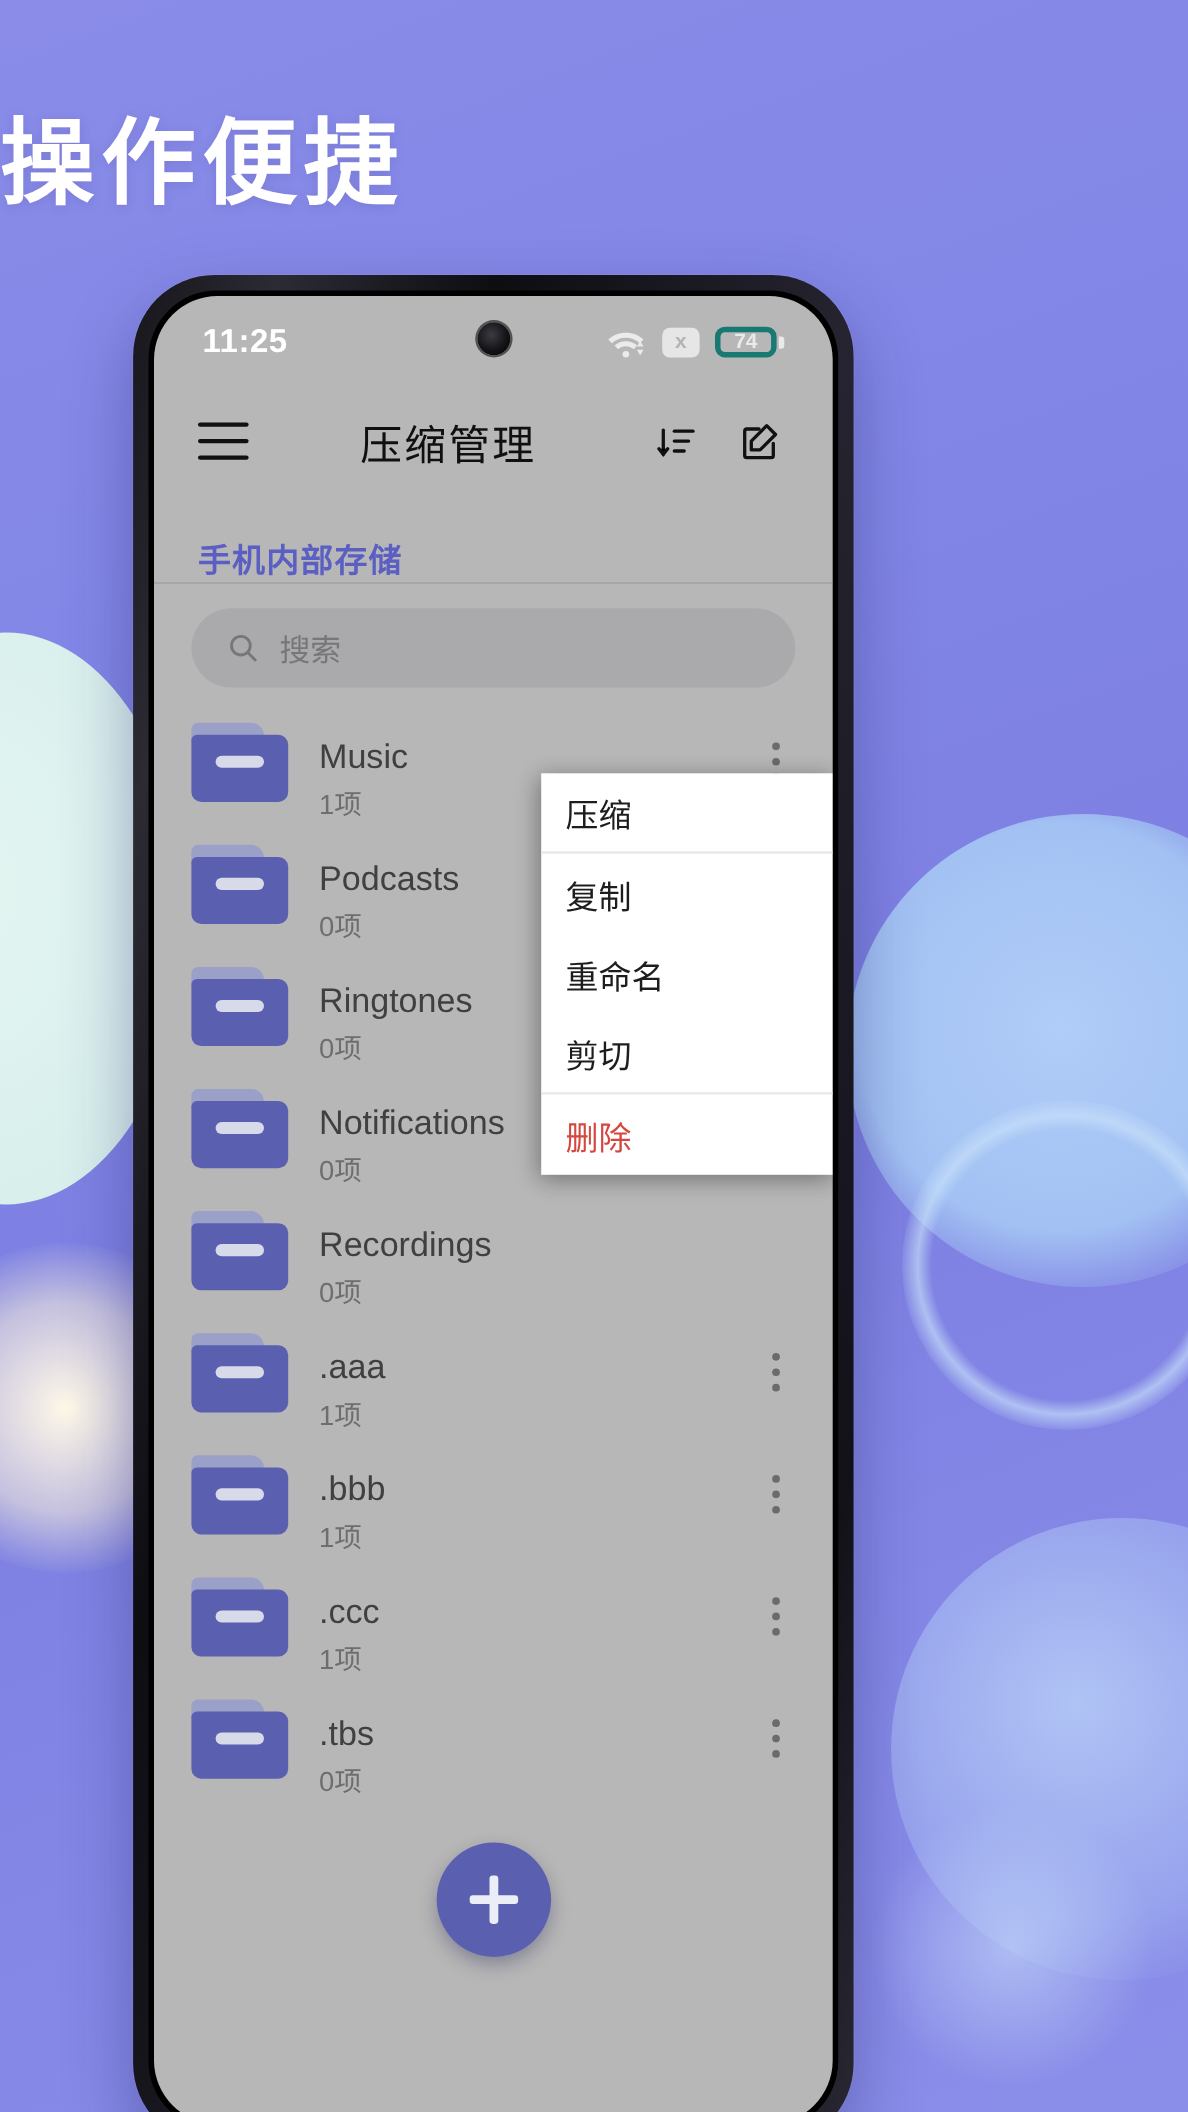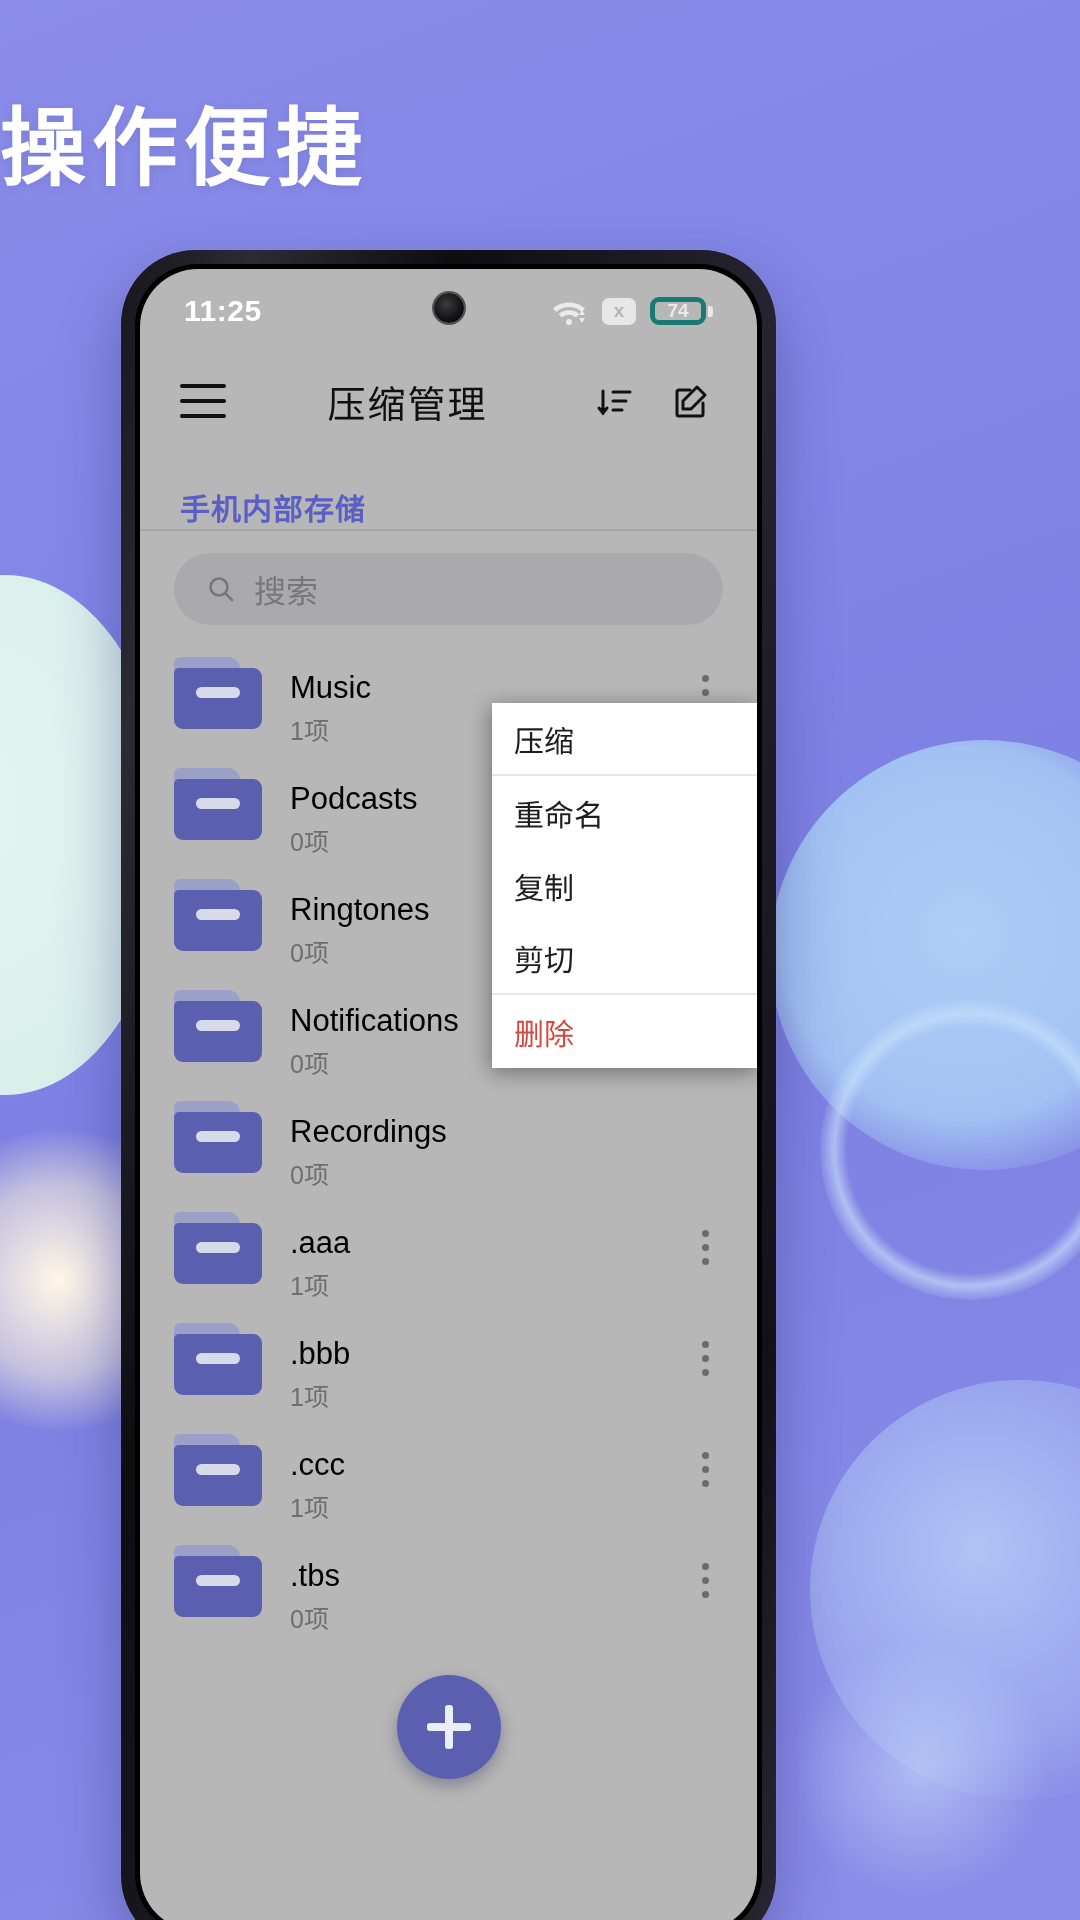--- a/index.html
+++ b/index.html
@@ -137,42 +137,42 @@
     border-bottom:2px solid rgba(150,150,150,.5);
   }
   #breadcrumb{ color:#5b5fc3; font-size:30px; font-weight:bold; letter-spacing:1px;}
 
   
   #search-wrap{ padding:22px 34px 8px 34px; }
   #search-box{
     height:72px;border-radius:36px;background:rgba(160,160,166,.55);
     display:flex;align-items:center;gap:18px;padding:0 32px;
   }
-  #search-placeholder{ color:#777; font-size:32px; }
+  #search-placeholder{ color:#777; font-size:28px; }
 
   
   #file-list{ padding:4px 0 0 0; }
   .file-row{
     height:111px;display:flex;align-items:center;padding:0 28px 0 34px;
   }
   .folder-icon{ width:88px;height:72px;position:relative;flex:none;margin-right:28px;}
   .folder-back{
     position:absolute;left:0;top:0;width:66px;height:18px;
     background:#9aa0c8;border-radius:6px 12px 0 0;
   }
   .folder-body{
     position:absolute;left:0;top:11px;width:88px;height:61px;
     background:#5b5fb0;border-radius:5px 9px 9px 9px;
   }
   .folder-slot{
     position:absolute;left:22px;top:30px;width:44px;height:11px;
     background:#d7dae8;border-radius:6px;
   }
   .file-meta{ flex:1; min-width:0; }
-  .file-name{ font-size:31px;color:#000000;line-height:1.18; white-space:nowrap; overflow:hidden;margin-top:32px;}
+  .file-name{ font-size:31px;color:#404040;line-height:1.18; white-space:nowrap; overflow:hidden;margin-top:32px;}
   .file-sub{ font-size:25px;color:#6e6e6e;margin-top:5px;}
   .kebab{ width:48px;display:flex;flex-direction:column;align-items:center;gap:7px;flex:none;}
   .kebab span{ width:7px;height:7px;border-radius:50%;background:#6b6b6b;display:block;}
 
   
   #fab{
     position:absolute; left:50%; transform:translateX(-50%);
     bottom:152px; width:104px;height:104px;border-radius:50%;
     background:#5b5fb0; box-shadow:0 7px 16px rgba(40,40,90,.35);
     display:flex;align-items:center;justify-content:center;
@@ -413,21 +413,21 @@
             </div>
           </div>
 
       <div id="fab">
         <div id="fab-plus"></div>
       </div>
     </div>
 
     <div id="context-menu">
           <div class="menu-item sep">压缩</div>
+          <div class="menu-item">复制</div>
           <div class="menu-item">重命名</div>
-          <div class="menu-item">复制</div>
           <div class="menu-item sep">剪切</div>
           <div class="menu-item danger">删除</div>
         </div>
 
   </div>
  </div>
 </div>
 
 </body></html>

